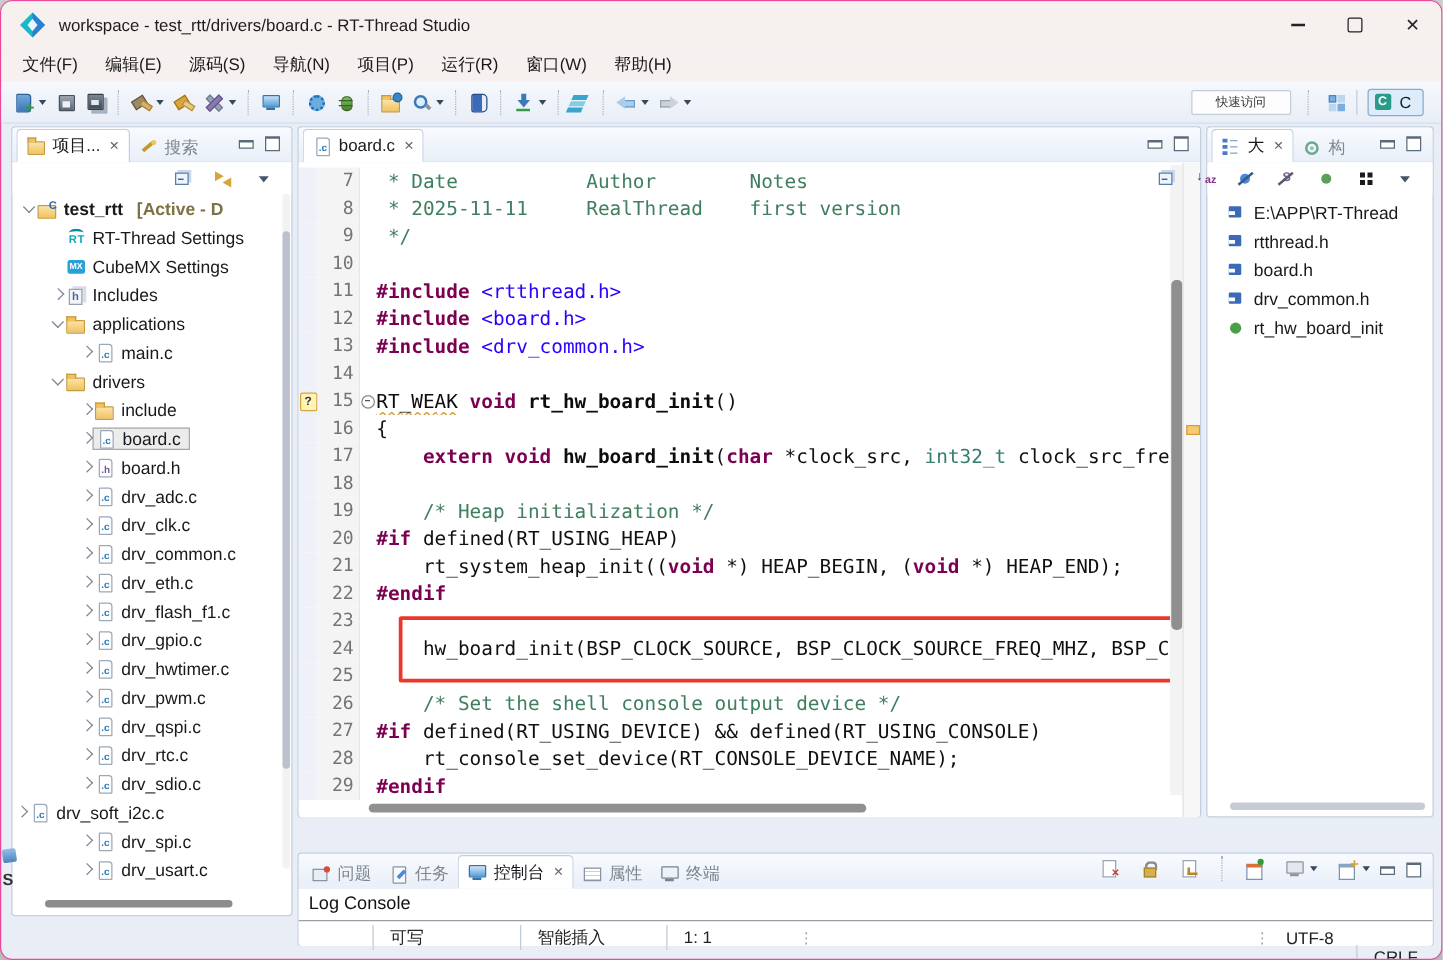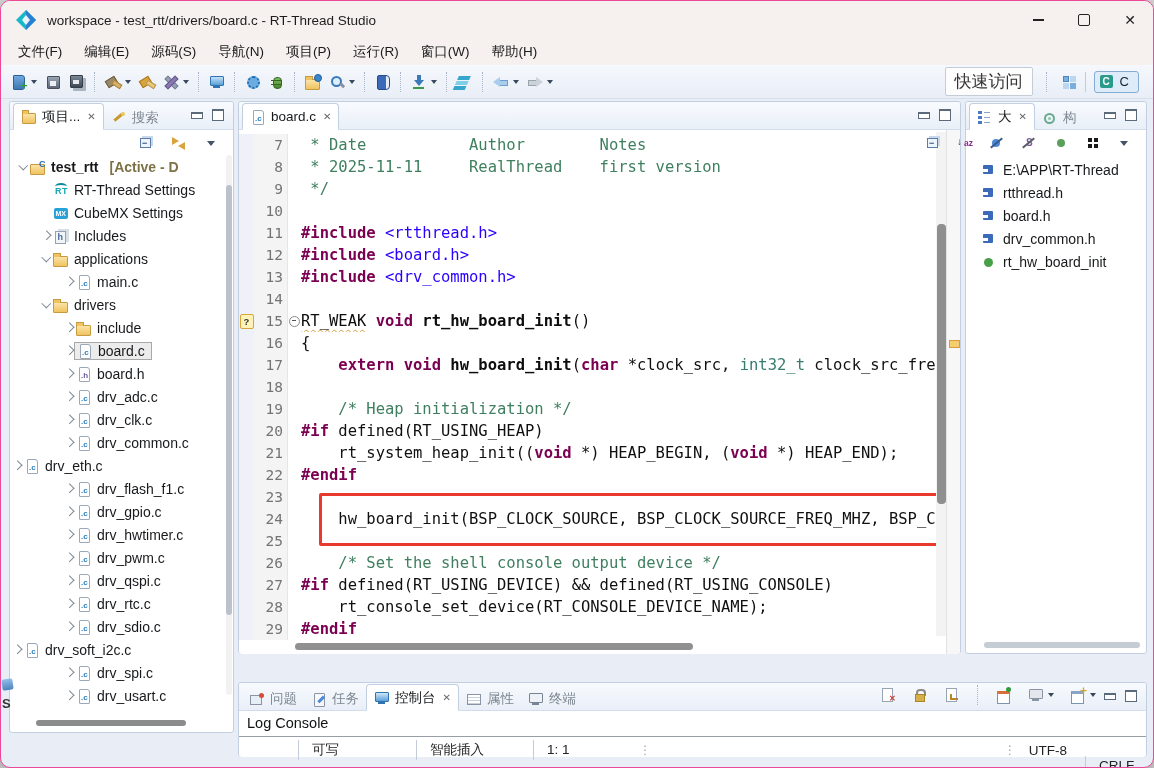--- a/index.html
+++ b/index.html
@@ -18,21 +18,21 @@
   .menubar{height:26px;background:#f6f0ef;display:flex;align-items:center;padding-left:6px;}
   .menu-item{padding:3px 11px;font-size:13.5px;color:#1a1a1a;border-radius:3px;}
   
   .toolbar{height:33px;background:linear-gradient(#f5f8fc,#e9eef7);border-bottom:1px solid #d6deea;
     display:flex;align-items:center;padding:0 6px;}
   .tbtn{display:flex;align-items:center;padding:3px 3px;border-radius:3px;margin:0 1px;}
   .tsep{width:1px;height:20px;border-left:1px dotted #a8b4c6;margin:0 5px;}
   .dd{width:0;height:0;border-left:3.5px solid transparent;border-right:3.5px solid transparent;
     border-top:4px solid #39485c;margin-left:4px;}
   .tb-right{margin-left:auto;display:flex;align-items:center;gap:8px;padding-right:8px;}
-  .qa{font-size:17px;color:#333;border:1px solid #c4ccd8;background:#fdfdfd;padding:2px 9px;border-radius:2px;}
+  .qa{font-size:10px;color:#333;border:1px solid #c4ccd8;background:#fdfdfd;padding:2px 19px;border-radius:2px;}
   .pbtn{display:flex;align-items:center;gap:5px;background:#ddecf8;border:1px solid #86add0;
     border-radius:3px;padding:2px 9px 2px 4px;font-size:13px;color:#123;}
   .vline{width:1px;height:20px;background:#c2cbd8;}
   
   .ic{width:16px;height:16px;display:inline-block;position:relative;flex:none;}
   .ic::before,.ic::after{position:absolute;content:"";}
   
   .ic-new-file::before{left:2px;top:1px;width:10px;height:13px;background:linear-gradient(#71a9dd,#3d78b4);border:1px solid #2c5f97;border-radius:1px 3px 3px 1px;}
   .ic-new-file::after{content:"+";left:9px;top:5px;color:#2f9b3c;font-weight:bold;font-size:13px;line-height:13px;}
   .ic-save::before{left:2px;top:2px;width:11px;height:11px;background:linear-gradient(#9aa4b2,#5d6775);border:1px solid #47505c;border-radius:1px;}
@@ -431,21 +431,21 @@
           <span class="ic ic-c-file"></span>
           <span class="lbl">drv_clk.c</span>
         </div>
         <div class="trow" style="padding-left: 52px;">
           <span class="chvslot">
             <span class="chv"></span>
           </span>
           <span class="ic ic-c-file"></span>
           <span class="lbl">drv_common.c</span>
         </div>
-        <div class="trow" style="">
+        <div class="trow" style="padding-left: 52px;">
           <span class="chvslot">
             <span class="chv"></span>
           </span>
           <span class="ic ic-c-file"></span>
           <span class="lbl">drv_eth.c</span>
         </div>
         <div class="trow" style="padding-left: 52px;">
           <span class="chvslot">
             <span class="chv"></span>
           </span>

